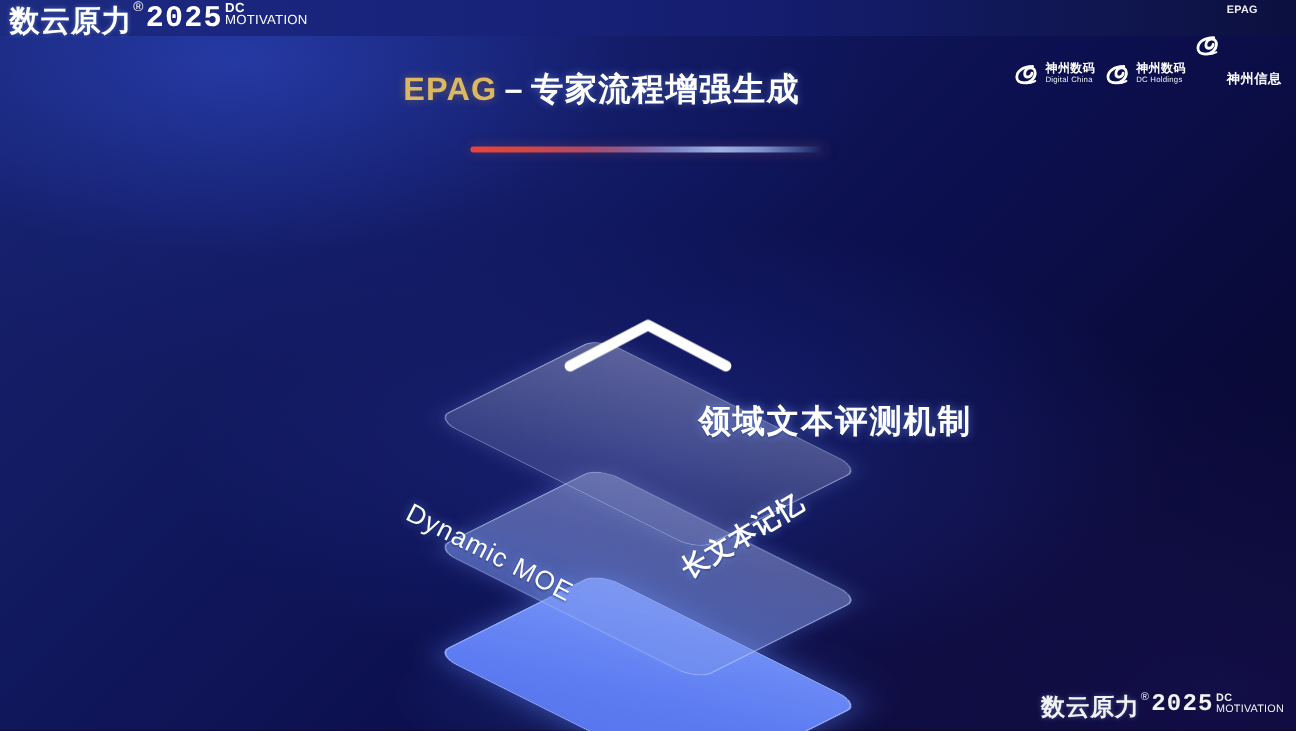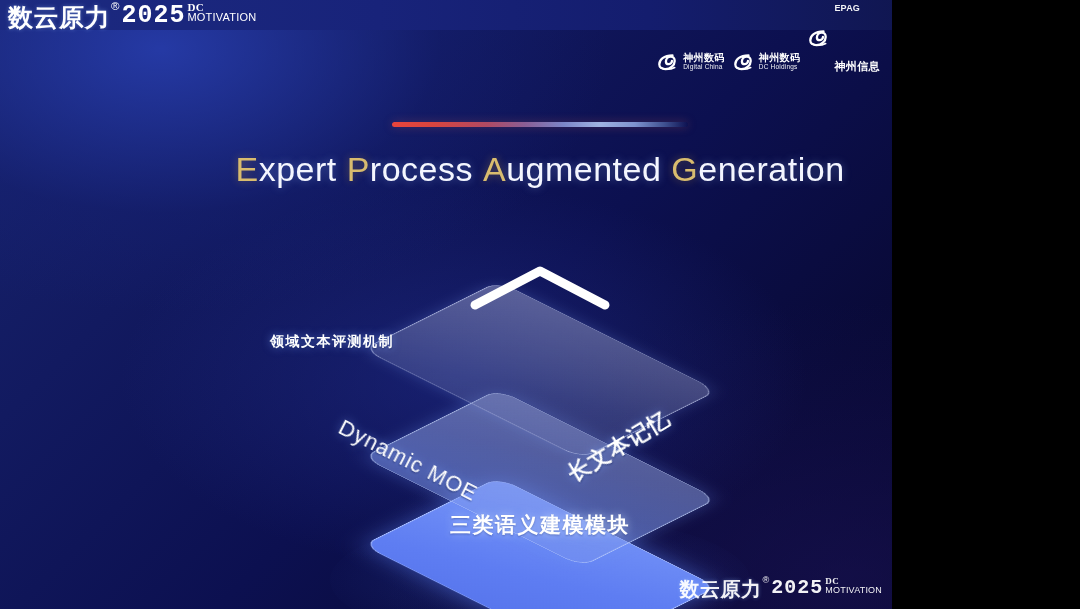--- a/index.html
+++ b/index.html
@@ -3,21 +3,21 @@
 <meta charset="utf-8">
 <title>EPAG Slide</title>
 <style>
   html, body {
     margin: 0;
     padding: 0;
     background: #000;
   }
   #stage {
     position: relative;
-    width: 892px;
+    width: 1080px;
     height: 609px;
     overflow: hidden;
     font-family: "Liberation Sans", "DejaVu Sans", sans-serif;
     background:
       radial-gradient(ellipse 70% 60% at 18% 8%, rgba(40,62,175,0.85) 0%, rgba(22,34,120,0.35) 45%, rgba(10,14,62,0) 72%),
       radial-gradient(ellipse 55% 45% at 52% 62%, rgba(38,52,150,0.45) 0%, rgba(12,16,70,0) 70%),
       radial-gradient(ellipse 80% 70% at 95% 95%, rgba(28,20,90,0.55) 0%, rgba(8,8,45,0) 65%),
       linear-gradient(135deg, #18246f 0%, #121a60 28%, #0c1050 55%, #090a38 80%, #07062c 100%);
   }
 
@@ -54,21 +54,21 @@
     margin-left: 2px;
     font-family: Liberation Mono, monospace;
   }
   .brand-dc {
     display: flex;
     flex-direction: column;
     justify-content: flex-start;
     line-height: 0.95;
     margin-left: 2px;
   }
-  .brand-dc .l1 { font-weight: 700; letter-spacing: 0.3px; font-family: Liberation Serif, serif; }
+  .brand-dc .l1 { font-weight: 700; letter-spacing: 0.3px; }
   .brand-dc .l2 { font-weight: 400; letter-spacing: 0.2px; }
 
   #brand-top {
     left: 8px; top: 1px;
     font-size: 25px;
   }
   #brand-top .brand-dc { font-size: 11px; margin-top: 1px; }
 
   #brand-bottom {
     right: 10px; bottom: 6px;
@@ -254,22 +254,22 @@
     position: absolute;
     color: #ffffff;
     font-weight: 700;
     white-space: nowrap;
     text-shadow: 0 0 8px rgba(120,160,255,0.6), 0 1px 2px rgba(10,20,70,0.6);
     pointer-events: none;
   }
   #label-top {
     left: 0; top: 118px;
     width: 540px;
-    text-align: left;
-    font-size: 14px;
+    text-align: right;
+    font-size: 27px;
     letter-spacing: 1.5px;
   }
   #label-bot {
     left: 0; top: 296px;
     width: 540px;
     text-align: center;
     font-size: 21px;
     letter-spacing: 1.5px;
     text-shadow: 0 0 10px rgba(190,215,255,0.8), 0 1px 2px rgba(20,40,120,0.5);
   }
@@ -345,26 +345,26 @@
       </svg>
       <span class="logo-text big">
         <span class="logo-en">EPAG</span>
         <span class="logo-cn">神州信息</span>
       </span>
     </div>
 
   </div>
 
 
+  <div id="slide-subtitle">
+    <span class="gold">EPAG</span><span class="dash">–</span><span class="white">专家流程增强生成</span>
+  </div>
 
   <div id="divider"></div>
 
-  <div id="headline">
-    <span><span class="cap">E</span><span class="rest">xpert</span></span><span class="rest">&nbsp;</span><span><span class="cap">P</span><span class="rest">rocess</span></span><span class="rest">&nbsp;</span><span><span class="cap">A</span><span class="rest">ugmented</span></span><span class="rest">&nbsp;</span><span><span class="cap">G</span><span class="rest">eneration</span></span>
-  </div>
 
   <div id="stack">
 
     <div id="stack-glow"></div>
 
     <div class="plate-wrap" id="plate-bot-wrap">
       <div class="plate" id="plate-bot"></div>
     </div>
 
     <div class="plate-wrap" id="plate-mid-wrap">
@@ -375,21 +375,20 @@
       <div class="plate" id="plate-top"></div>
     </div>
 
     <svg id="chevron-icon" viewBox="0 0 150 60">
       <path d="M10 48 L75 14 L140 48" fill="none" stroke="#ffffff" stroke-width="9" stroke-linecap="round" stroke-linejoin="round"></path>
     </svg>
 
     <div class="plate-label" id="label-top">领域文本评测机制</div>
     <div class="plate-label" id="label-mid-left">Dynamic MOE</div>
     <div class="plate-label" id="label-mid-right">长文本记忆</div>
-    <div class="plate-label" id="label-bot">三类语义建模模块</div>
 
   </div>
 
   <div class="brand" id="brand-bottom">
     <span class="brand-cn">数云原力</span>
     <span class="brand-reg">®</span>
     <span class="brand-year">2025</span>
     <span class="brand-dc">
       <span class="l1">DC</span>
       <span class="l2">MOTIVATION</span>

